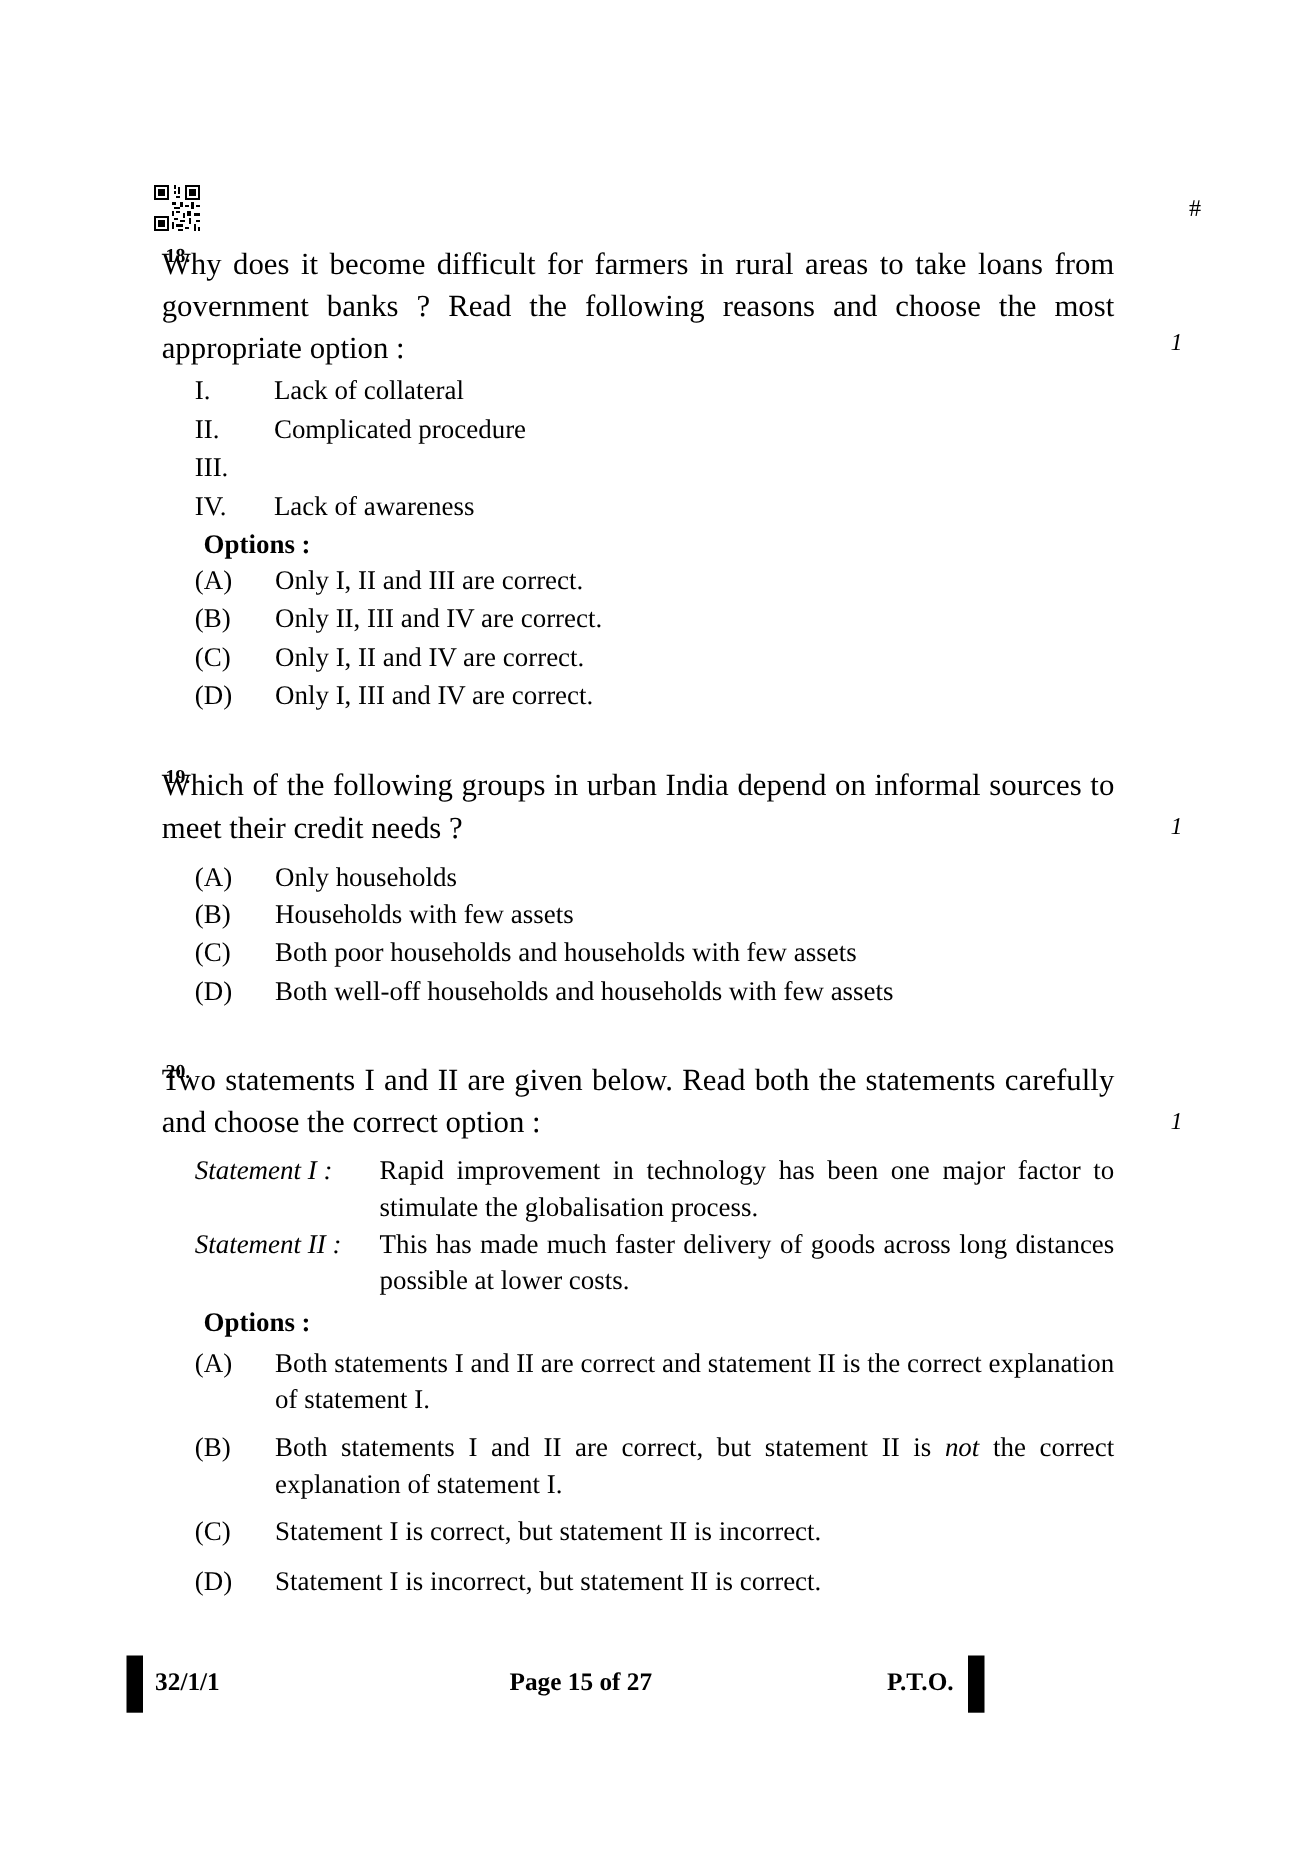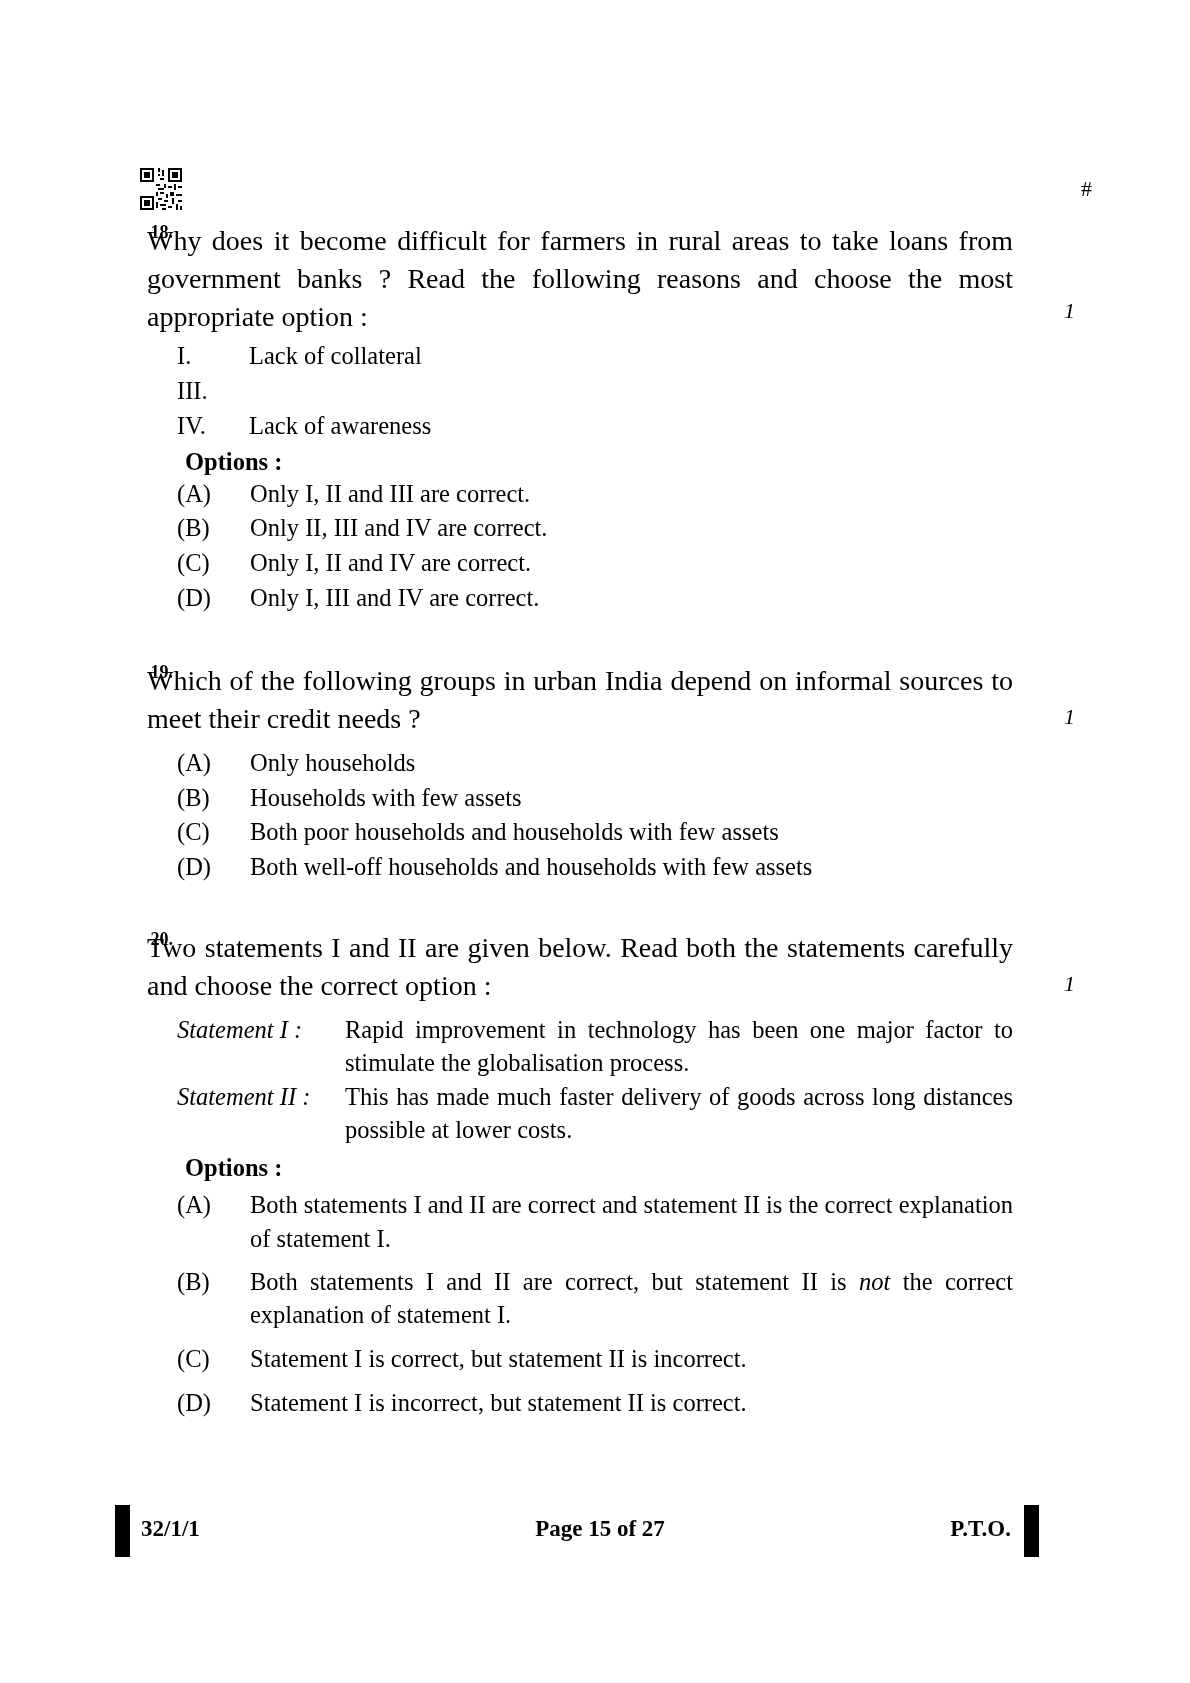--- a/index.html
+++ b/index.html
@@ -140,21 +140,21 @@
   .gap-lg { height: 46px; }
   .gap-md { height: 44px; }
 
   b.ital { font-style: italic; font-weight: normal; }
 
   
   .footer {
     position: absolute;
     left: 115px;
     top: 1505px;
-    width: 924px;
+    width: 780px;
     height: 52px;
   }
   .bar-left, .bar-right {
     position: absolute;
     top: 0;
     width: 15px;
     height: 52px;
     background: #000;
   }
   .bar-left { left: 0; }
@@ -246,20 +246,24 @@
       <div class="qnum">18.</div>
       <div class="qtext">Why does it become difficult for farmers in rural areas to take loans from government banks ? Read the following reasons and choose the most appropriate option :</div>
       <div class="marks" style="top: 76px;">1</div>
 
       <div class="romanlist">
         <div class="romanrow">
           <span class="lbl">I.</span>
           <span class="txt">Lack of collateral</span>
         </div>
         <div class="romanrow">
+          <span class="lbl">II.</span>
+          <span class="txt">Complicated procedure</span>
+        </div>
+        <div class="romanrow">
           <span class="lbl">III.</span>
         </div>
         <div class="romanrow">
           <span class="lbl">IV.</span>
           <span class="txt">Lack of awareness</span>
         </div>
       </div>
 
       <div class="opthead">Options :</div>
 

